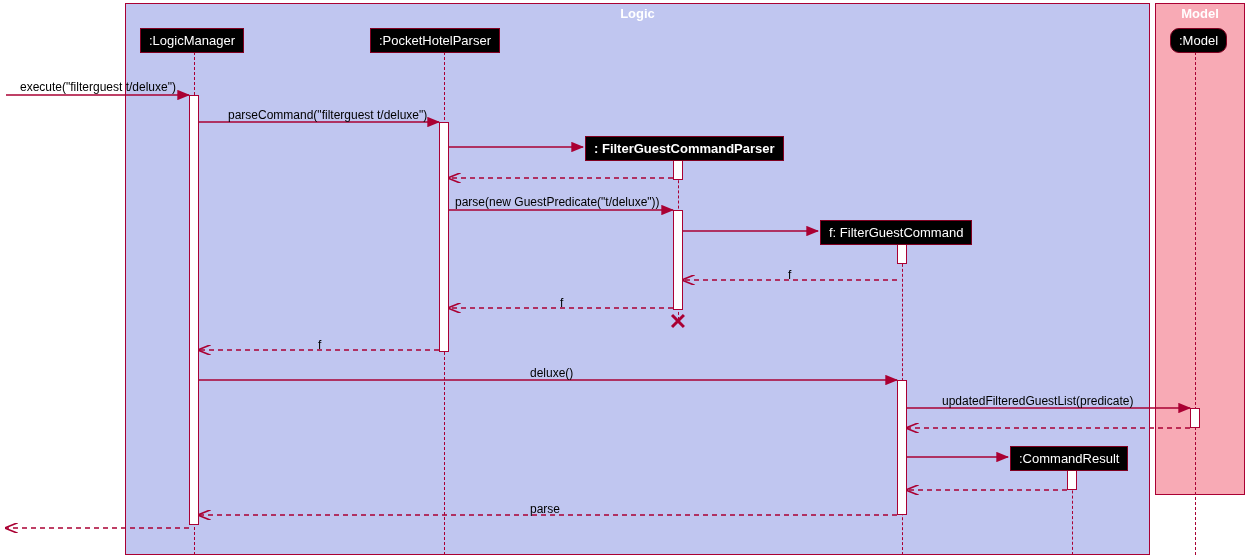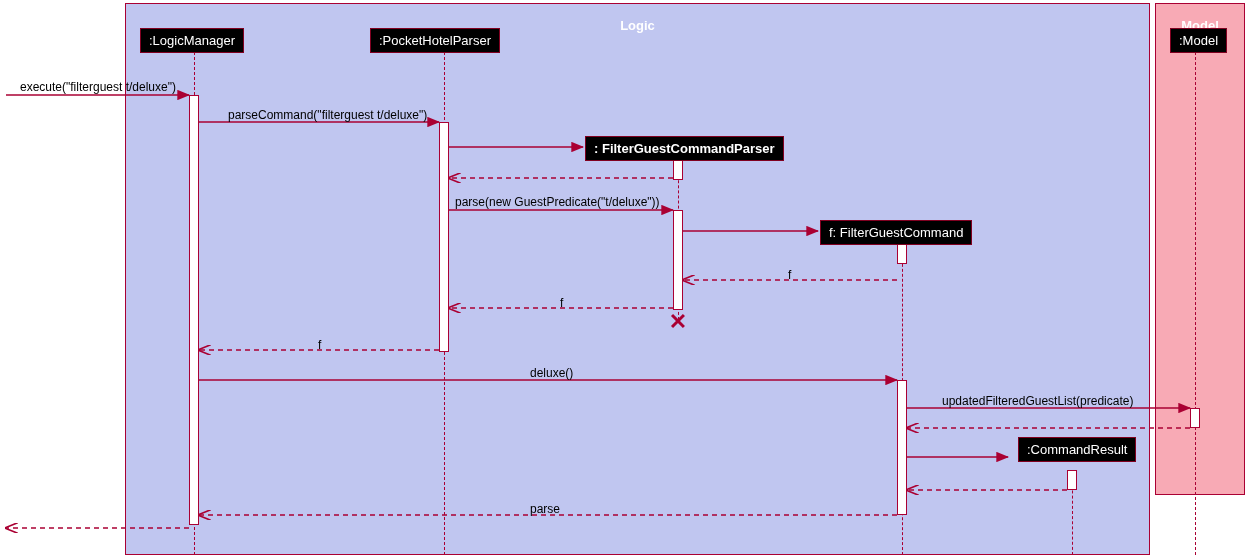--- a/index.html
+++ b/index.html
@@ -1,20 +1,20 @@
 <!DOCTYPE html>
 <html><head>
 <meta charset="utf-8">
 <style>
   * { box-sizing: border-box; margin: 0; padding: 0; }
   body { font-family: Arial, sans-serif; font-size: 12px; background: #fff; width: 1248px; height: 558px; position: relative; overflow: hidden; }
   .frame { position: absolute; }
   .frame-logic { left: 125px; top: 3px; width: 1025px; height: 552px; background: #c0c6f0; border: 1px solid #aa0033; }
   .frame-model { left: 1155px; top: 3px; width: 90px; height: 492px; background: #f8aab5; border: 1px solid #aa0033; }
-  .frame-label { position: absolute; top: 0; left: 50%; transform: translateX(-50%); color: #fff; font-weight: bold; font-size: 13px; padding: 14px 0; }
+  .frame-label { position: absolute; top: 0; left: 50%; transform: translateX(-50%); color: #fff; font-weight: bold; font-size: 13px; padding: 2px 0; }
   .participant { position: absolute; background: #000000; border: 1.5px solid #800020; color: #fff; font-size: 13px; padding: 4px 8px; text-align: center; white-space: nowrap; z-index: 10; }
   .lifeline { position: absolute; border-left: 1.5px dashed #aa0033; width: 0; z-index: 1; }
   .activation { position: absolute; background: #fff; border: 1px solid #aa0033; width: 10px; z-index: 5; }
   .msg-label { position: absolute; font-size: 12px; color: #000; text-align: center; white-space: nowrap; z-index: 15; }
   svg.arrows { position: absolute; left: 0; top: 0; width: 1248px; height: 558px; z-index: 4; pointer-events: none; }
   .destroy-x { position: absolute; color: #aa0033; font-size: 22px; font-weight: bold; z-index: 8; transform: translate(-50%, -50%); }
 </style>
 </head>
 <body>
 
@@ -22,22 +22,22 @@
   <div class="frame-label">Logic</div>
 </div>
 <div class="frame frame-model">
   <div class="frame-label">Model</div>
 </div>
 
 <div class="participant" style="left:140px; top:28px;">:LogicManager</div>
 <div class="participant" style="left:370px; top:28px;">:PocketHotelParser</div>
 <div class="participant" style="left:585px; top:136px;font-weight:bold;">:  FilterGuestCommandParser</div>
 <div class="participant" style="left:820px; top:220px;text-align:center;">f:  FilterGuestCommand</div>
-<div class="participant" style="left:1010px; top:437px;margin-left:8px;">:CommandResult</div>
-<div class="participant" style="left:1170px; top:28px;">:Model</div>
+<div class="participant" style="left:1010px; top:446px;">:CommandResult</div>
+<div class="participant" style="left:1170px; top:28px;border-radius:9px;">:Model</div>
 
 <div class="lifeline" style="left:194px; top:52px; height:503px;"></div>
 <div class="lifeline" style="left:444px; top:52px; height:503px;"></div>
 <div class="lifeline" style="left:678px; top:160px; height:160px;"></div>
 <div class="lifeline" style="left:902px; top:244px; height:311px;"></div>
 <div class="lifeline" style="left:1072px; top:470px; height:85px;"></div>
 <div class="lifeline" style="left:1195px; top:52px; height:503px;"></div>
 
 <div class="activation" style="left:189px; top:95px; height:430px;"></div>
 <div class="activation" style="left:439px; top:122px; height:230px;"></div>

